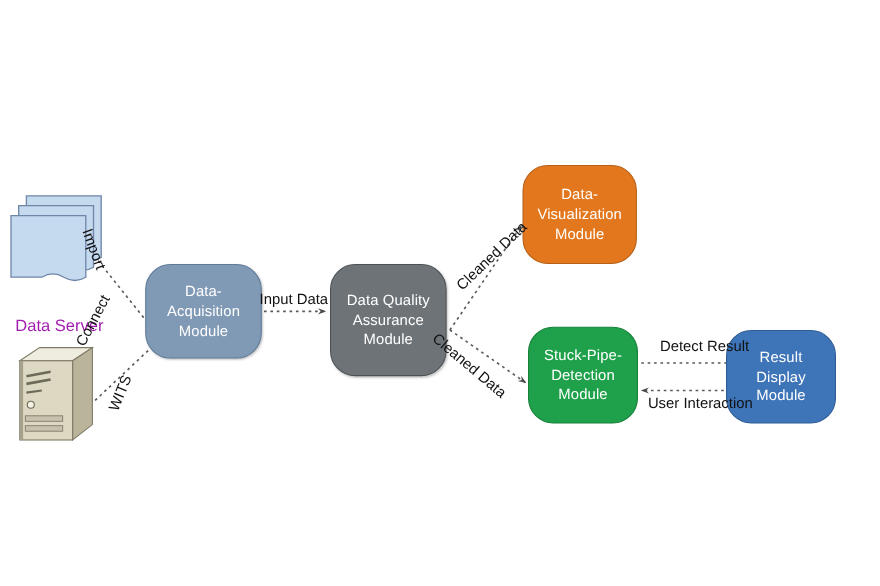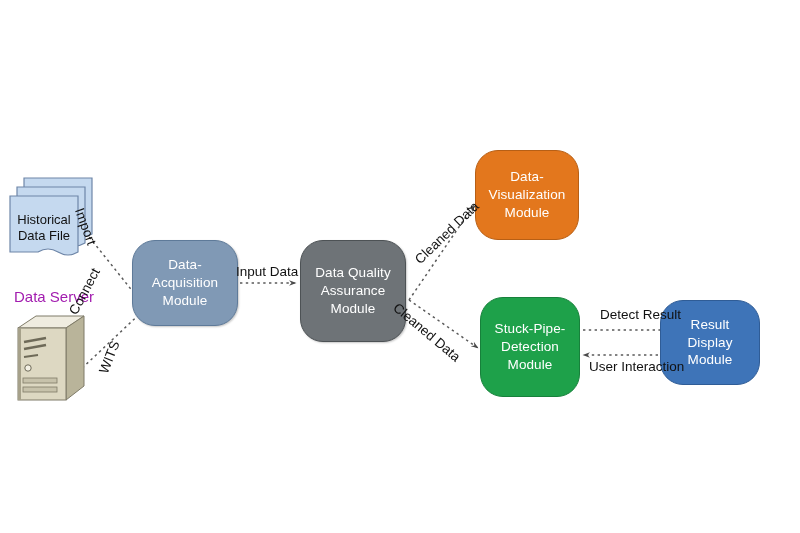--- a/index.html
+++ b/index.html
@@ -42,21 +42,21 @@
     background: #6e7377;
     border: 1.3px solid #4d5255;
     box-shadow: 1px 1px 2px rgba(0,0,0,.22);
   }
   .node-viz {
     left: 475px; top: 150px; width: 104px; height: 90px;
     background: #e3771d;
     border: 1.3px solid #b75f15;
   }
   .node-stuck {
-    left: 480px; top: 297px; width: 100px; height: 100px;
+    left: 480px; top: 297px; width: 100px; height: 88px;
     background: #1ea14a;
     border: 1.3px solid #17813b;
   }
   .node-result {
     left: 660px; top: 300px; width: 100px; height: 85px;
     background: #3e74b8;
     border: 1.3px solid #2f5c96;
   }
 
   
@@ -124,24 +124,20 @@
 
   <div class="docstack">
     <svg width="86" height="86" viewBox="0 0 86 86">
       <g stroke="#6e86a8" stroke-width="1.2" fill="#c5d9ef">
         <path d="M16,2 L84,2 L84,58 Q74,64 64,58 Q54,52 44,58 L16,58 Z"></path>
         <path d="M9,11 L77,11 L77,67 Q67,73 57,67 Q47,61 37,67 L9,67 Z"></path>
         <path d="M2,20 L70,20 L70,76 Q60,82 50,76 Q40,70 30,76 L2,76 Z"></path>
       </g>
     </svg>
   </div>
-  <div class="doc-text">
-    <span>Historical</span><br>
-    <span>Data File</span>
-  </div>
 
   <div class="server-label">Data Server</div>
   <div class="server">
     <svg width="74" height="88" viewBox="0 0 74 88">
 
       <path d="M4,14 L22,2 L70,2 L52,14 Z" fill="#efece0" stroke="#7f7b68" stroke-width="1"></path>
 
       <path d="M52,14 L70,2 L70,72 L52,86 Z" fill="#b9b49a" stroke="#7f7b68" stroke-width="1"></path>
 
       <rect x="4" y="14" width="48" height="72" fill="#ddd8c2" stroke="#7f7b68" stroke-width="1"></rect>

